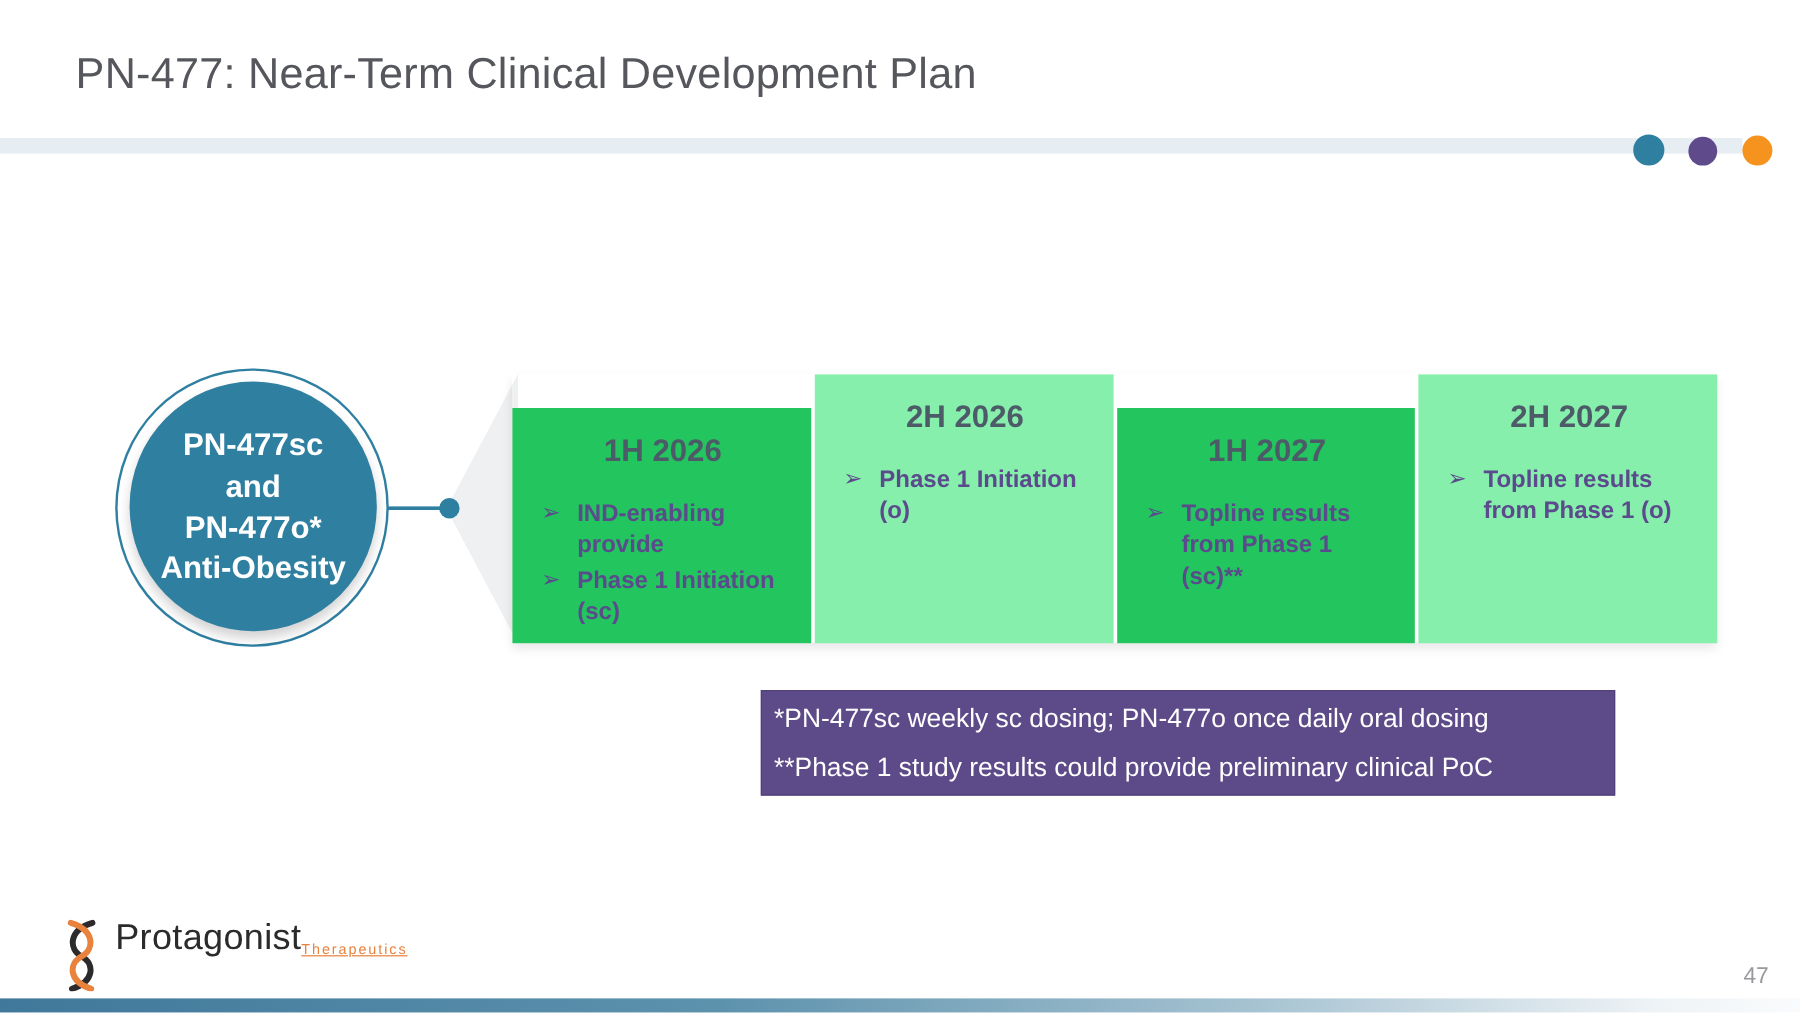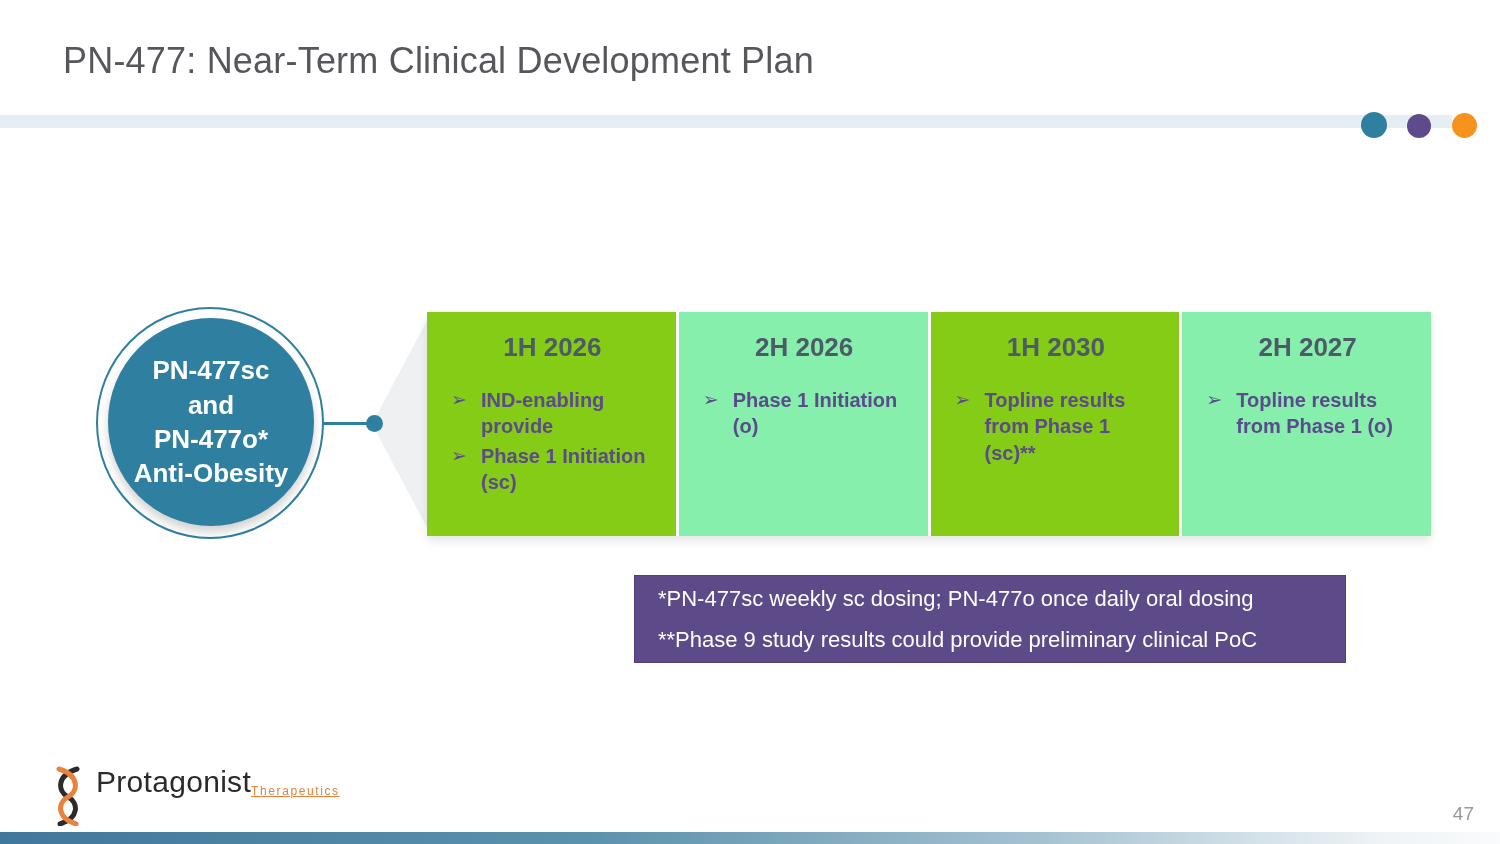--- a/index.html
+++ b/index.html
@@ -29,30 +29,30 @@
   .connector-dot{position:absolute;left:366px;top:415px;width:17px;height:17px;border-radius:50%;background:#2f7fa1;z-index:3;}
 
   
   .chevron{position:absolute;left:372px;top:311px;width:60px;height:226px;background:#eef0f1;
     clip-path:polygon(0 50%,100% 0,100% 100%);z-index:0;}
 
   
   .timeline{position:absolute;left:427px;top:312px;width:1004px;height:224px;display:flex;gap:3px;z-index:1;
     box-shadow:0 5px 9px rgba(0,0,0,0.10);}
   .tl-col{flex:1 1 0;box-sizing:border-box;padding:20px 14px 0 16px;}
-  .tl-col.dark{background:#84cc16;}
+  .tl-col.dark{background:#22c55e;margin-top:28px;}
   .tl-col.light{background:#86efac;}
   .tl-period{text-align:center;font-size:26px;font-weight:bold;color:#4d5a67;margin-bottom:24px;}
   .tl-bullet{display:flex;margin-bottom:3px;}
   .tl-marker{flex:0 0 30px;color:#5b4a8c;font-size:19px;font-weight:bold;line-height:1.35;padding-left:8px;}
   .tl-text{color:#5b4a8c;font-size:20px;font-weight:bold;line-height:1.32;white-space:pre-line;}
 
   
   .footnote-box{position:absolute;left:634px;top:575px;width:712px;height:88px;background:#5d4a88;
-    border:1px solid #51407a;box-sizing:border-box;padding:9px 23px;display:flex;flex-direction:column;justify-content:space-between;}
+    border:1px solid #51407a;box-sizing:border-box;padding:9px 10px;display:flex;flex-direction:column;justify-content:space-between;}
   .footnote-line{color:#ffffff;font-size:22px;font-weight:400;line-height:1.25;}
 
   
   .logo{position:absolute;left:46px;top:766px;display:flex;align-items:flex-start;}
   .logo-mark{width:44px;height:60px;margin-right:6px;}
   .logo-text{display:flex;flex-direction:row;align-items:flex-end;}
   .logo-name{font-size:30px;font-weight:500;color:#2d2a2b;letter-spacing:0.3px;line-height:1.05;}
   .logo-sub{font-size:12px;font-weight:500;color:#e8823c;letter-spacing:1.6px;margin-top:2px;text-decoration:underline;}
 
   
@@ -106,21 +106,21 @@
     <div class="tl-col light">
       <div class="tl-period">2H 2026</div>
       <div class="tl-bullet">
         <span class="tl-marker">➢</span>
         <span class="tl-text">Phase 1 Initiation
 (o)</span>
       </div>
     </div>
 
     <div class="tl-col dark">
-      <div class="tl-period">1H 2030</div>
+      <div class="tl-period">1H 2027</div>
       <div class="tl-bullet">
         <span class="tl-marker">➢</span>
         <span class="tl-text">Topline results
 from Phase 1
 (sc)**</span>
       </div>
     </div>
 
     <div class="tl-col light">
       <div class="tl-period">2H 2027</div>
@@ -128,21 +128,21 @@
         <span class="tl-marker">➢</span>
         <span class="tl-text">Topline results
 from Phase 1 (o)</span>
       </div>
     </div>
 
   </div>
 
   <div class="footnote-box">
     <div class="footnote-line">*PN-477sc weekly sc dosing; PN-477o once daily oral dosing</div>
-    <div class="footnote-line">**Phase 9 study results could provide preliminary clinical PoC</div>
+    <div class="footnote-line">**Phase 1 study results could provide preliminary clinical PoC</div>
   </div>
 
   <div class="logo">
     <svg class="logo-mark" viewBox="0 0 40 60">
       <path d="M29,3 C9,9 9,25 20,31 C31,37 31,52 12,58" fill="none" stroke="#2d2a2b" stroke-width="5" stroke-linecap="round"></path>
       <path d="M11,3 C31,9 31,25 20,31 C9,37 9,52 28,58" fill="none" stroke="#e8823c" stroke-width="5" stroke-linecap="round"></path>
     </svg>
     <div class="logo-text">
       <div class="logo-name">Protagonist</div>
       <div class="logo-sub">Therapeutics</div>

